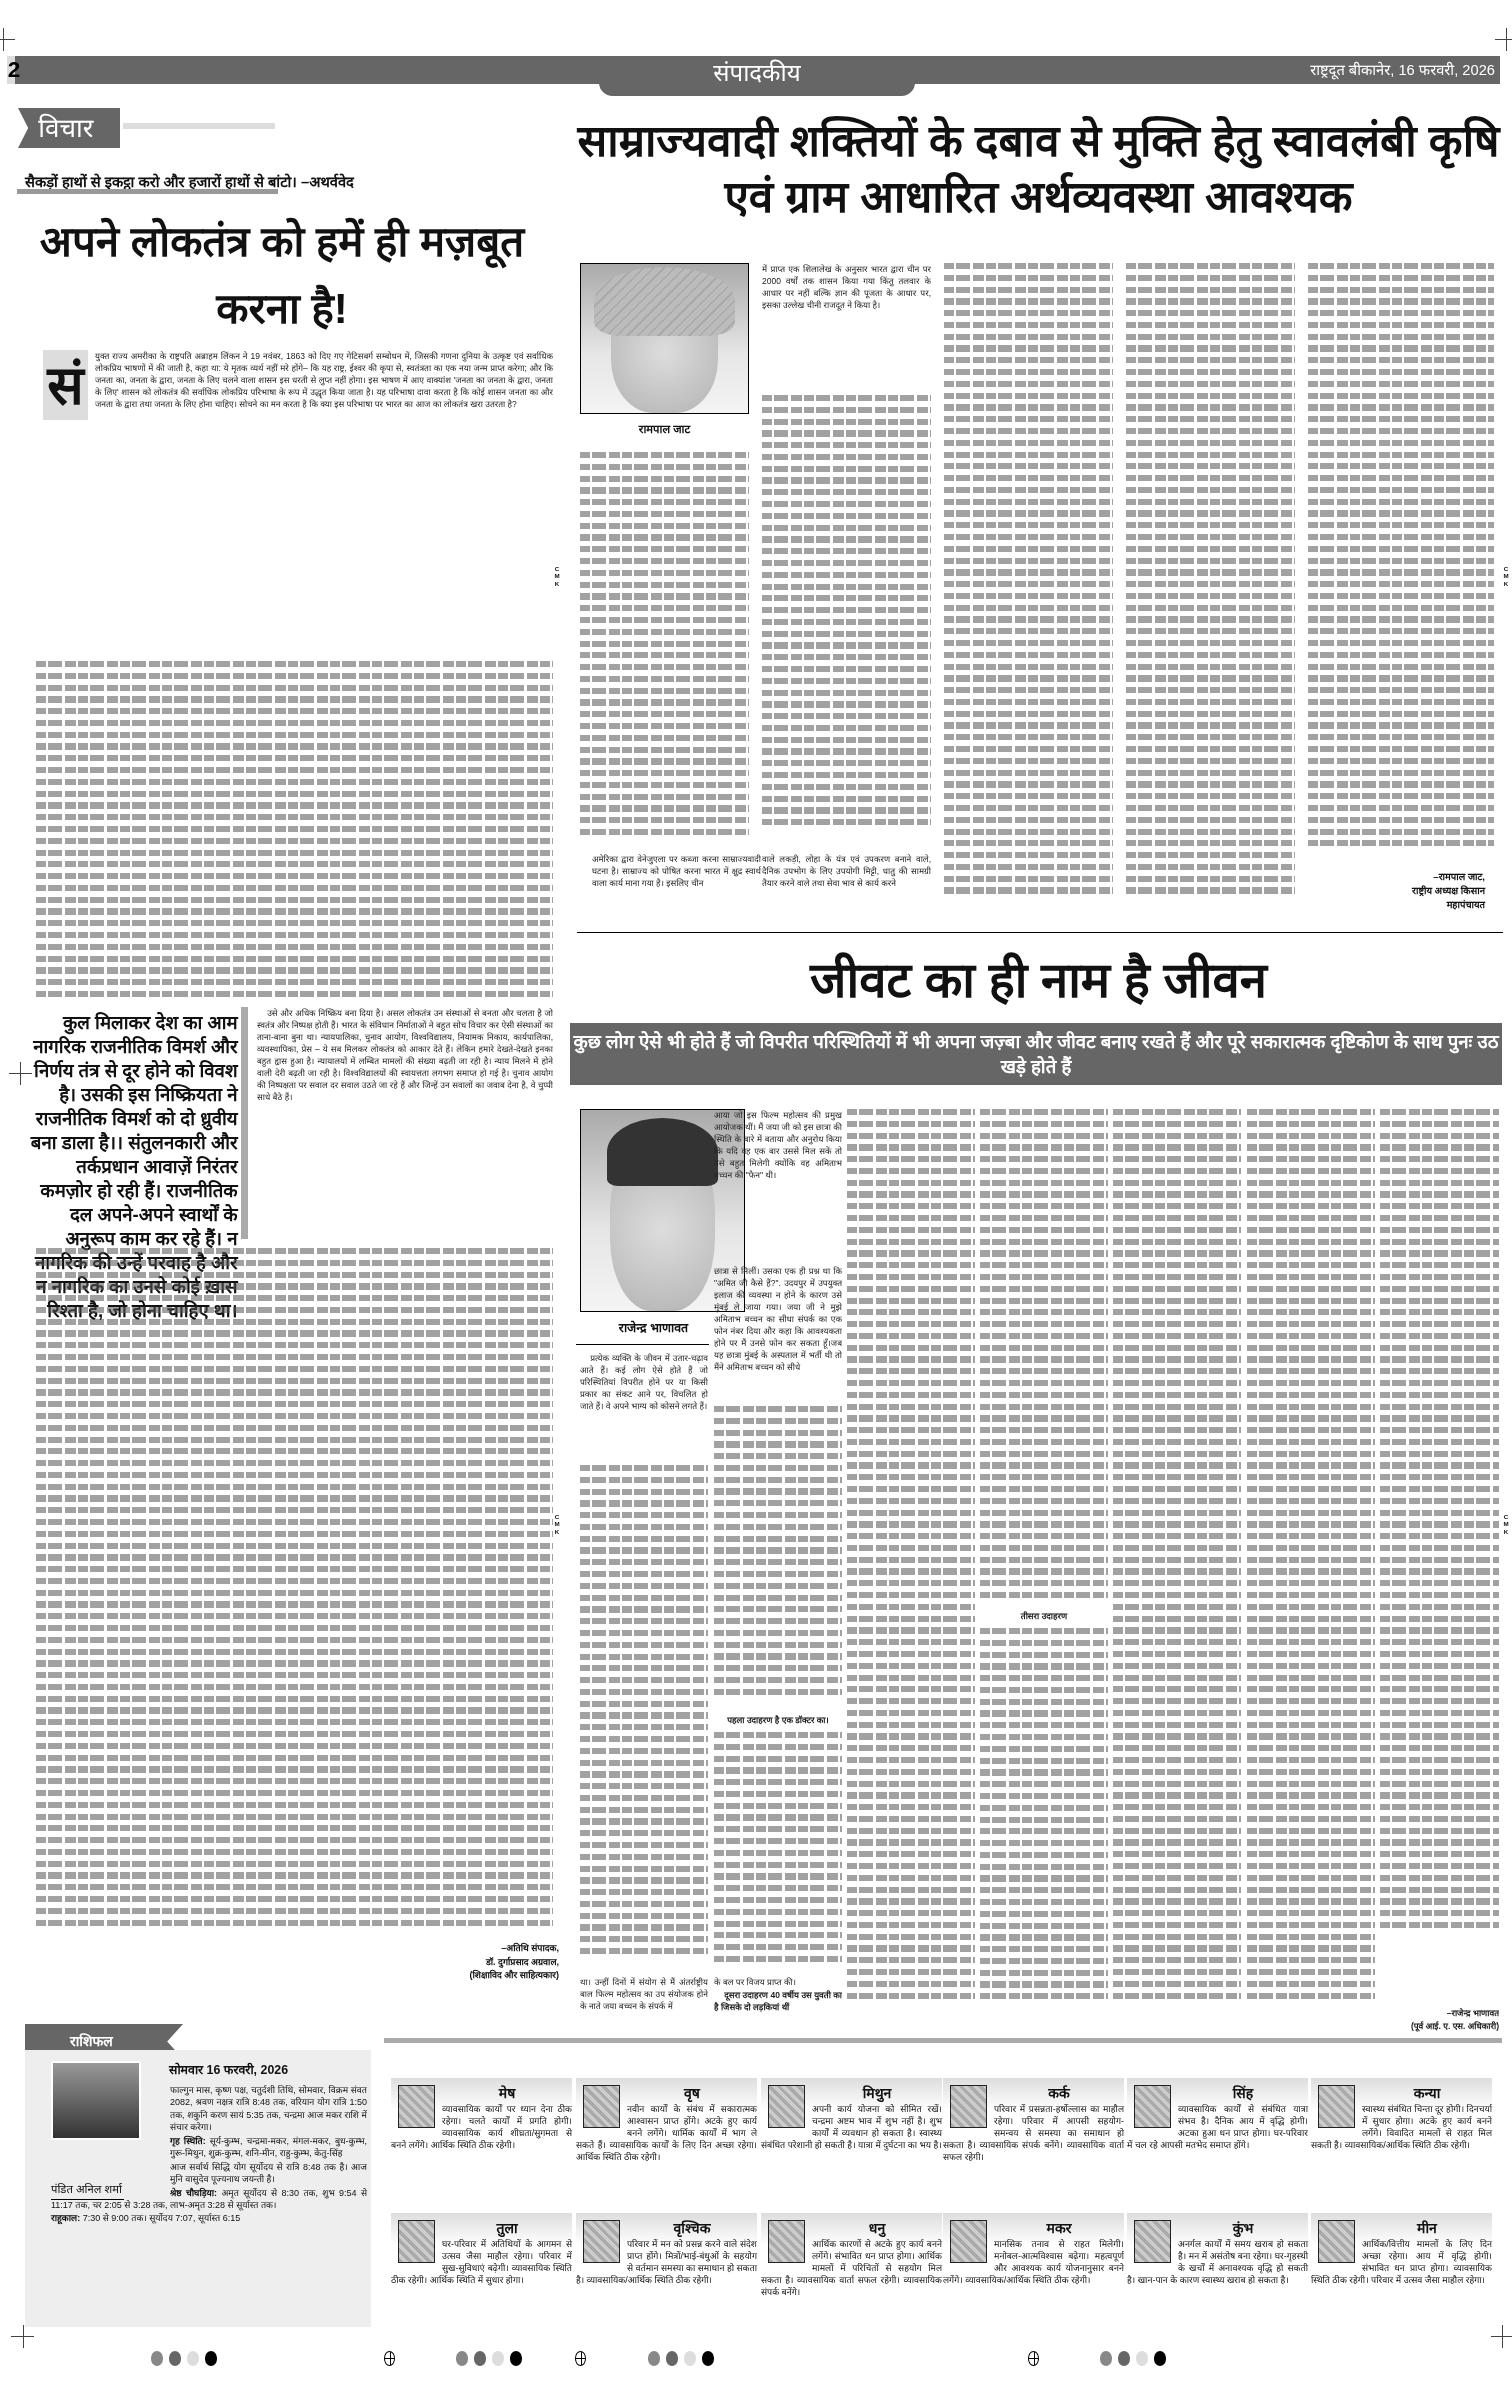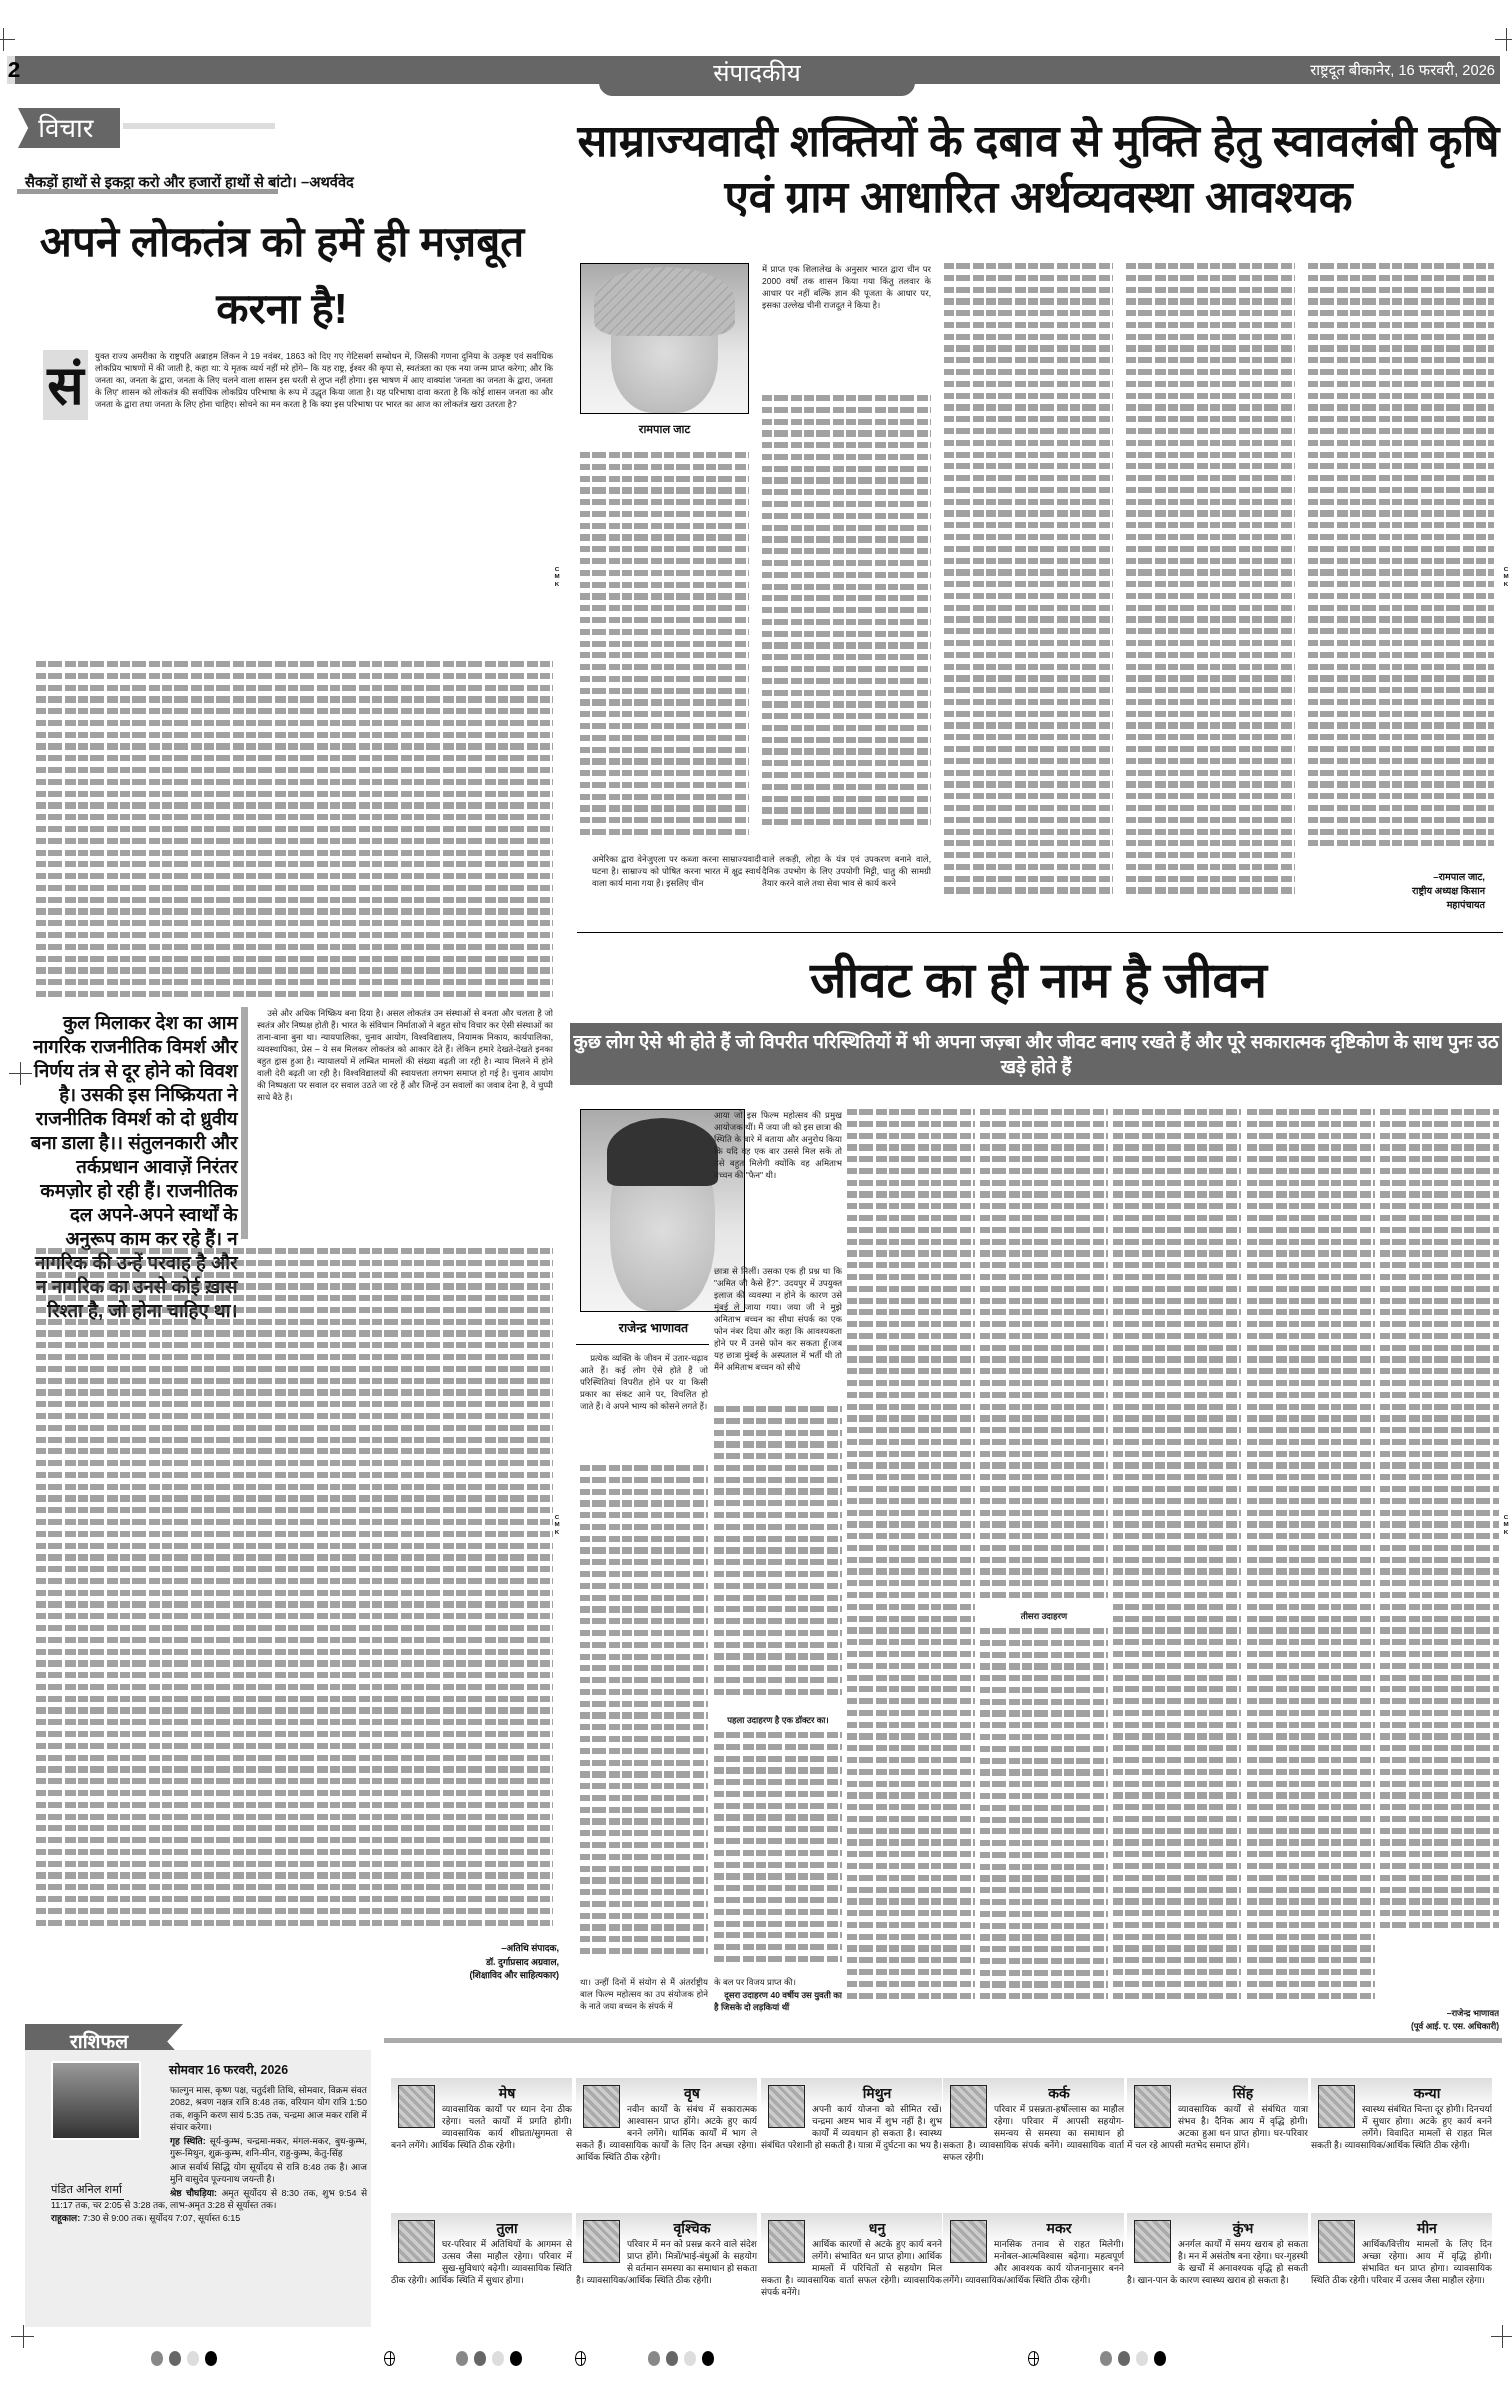--- a/index.html
+++ b/index.html
@@ -46,21 +46,21 @@
 
   #art1-sign { position: absolute; left: 1299px; top: 870px; width: 186px; text-align: right; font-size: 9.6px; font-weight: bold; line-height: 14px; }
   #art1-rule { position: absolute; left: 577px; top: 932px; width: 926px; border-top: 1.1px solid #000; }
 
   
   #art2-headline { position: absolute; left: 570px; top: 949px; width: 937px; font-size: 49px; font-weight: bold; line-height: 62px; text-align: center; }
   #art2-deck { position: absolute; left: 570px; top: 1023px; width: 932px; height: 62px; background: #666; color: #fff; font-size: 18.6px; font-weight: bold; line-height: 25px; text-align: center; padding-top: 5.6px; }
   #art2-divider { position: absolute; left: 576px; top: 1344px; width: 133px; border-top: 1.1px solid #000; }
 
   
-  #rashi-tag { position: absolute; left: 25px; top: 2024px; width: 158px; height: 35px; background: #666; color: #fff; font-size: 19px; font-weight: bold; line-height: 35px; padding-left: 45px; clip-path: polygon(0 0,100% 0,90% 50%,100% 100%,0 100%); }
+  #rashi-tag { position: absolute; left: 25px; top: 2024px; width: 158px; height: 35px; background: #666; color: #fff; font-size: 14px; font-weight: bold; line-height: 35px; padding-left: 45px; clip-path: polygon(0 0,100% 0,90% 50%,100% 100%,0 100%); }
   #rashi-top-rule { position: absolute; left: 384px; top: 2038px; width: 1118px; height: 4.5px; background: #aaa; }
   #panchang { position: absolute; left: 25px; top: 2050px; width: 346px; height: 277px; background: #eee; }
   #pandit-photo { position: absolute; left: 51px; top: 2061px; width: 90px; height: 79px; background: linear-gradient(180deg,#999,#333); border: 2.3px solid #fff; }
   #pandit-name { position: absolute; left: 51px; top: 2181px; width: 73px; font-size: 11.3px; font-weight: normal; border-bottom: 1.1px solid #000; padding-bottom: 3.4px; }
   #panchang-date { position: absolute; left: 169px; top: 2061px; font-size: 12.4px; font-weight: bold; }
   #panchang-text { position: absolute; left: 51px; top: 2084px; width: 316px; font-size: 9px; line-height: 12.4px; text-align: justify; }
   #panchang-text .float-gap { float: left; width: 119px; height: 106px; }
   #panchang-text p { margin-bottom: 1.1px; }
   #panchang-text b { font-weight: bold; }
 

